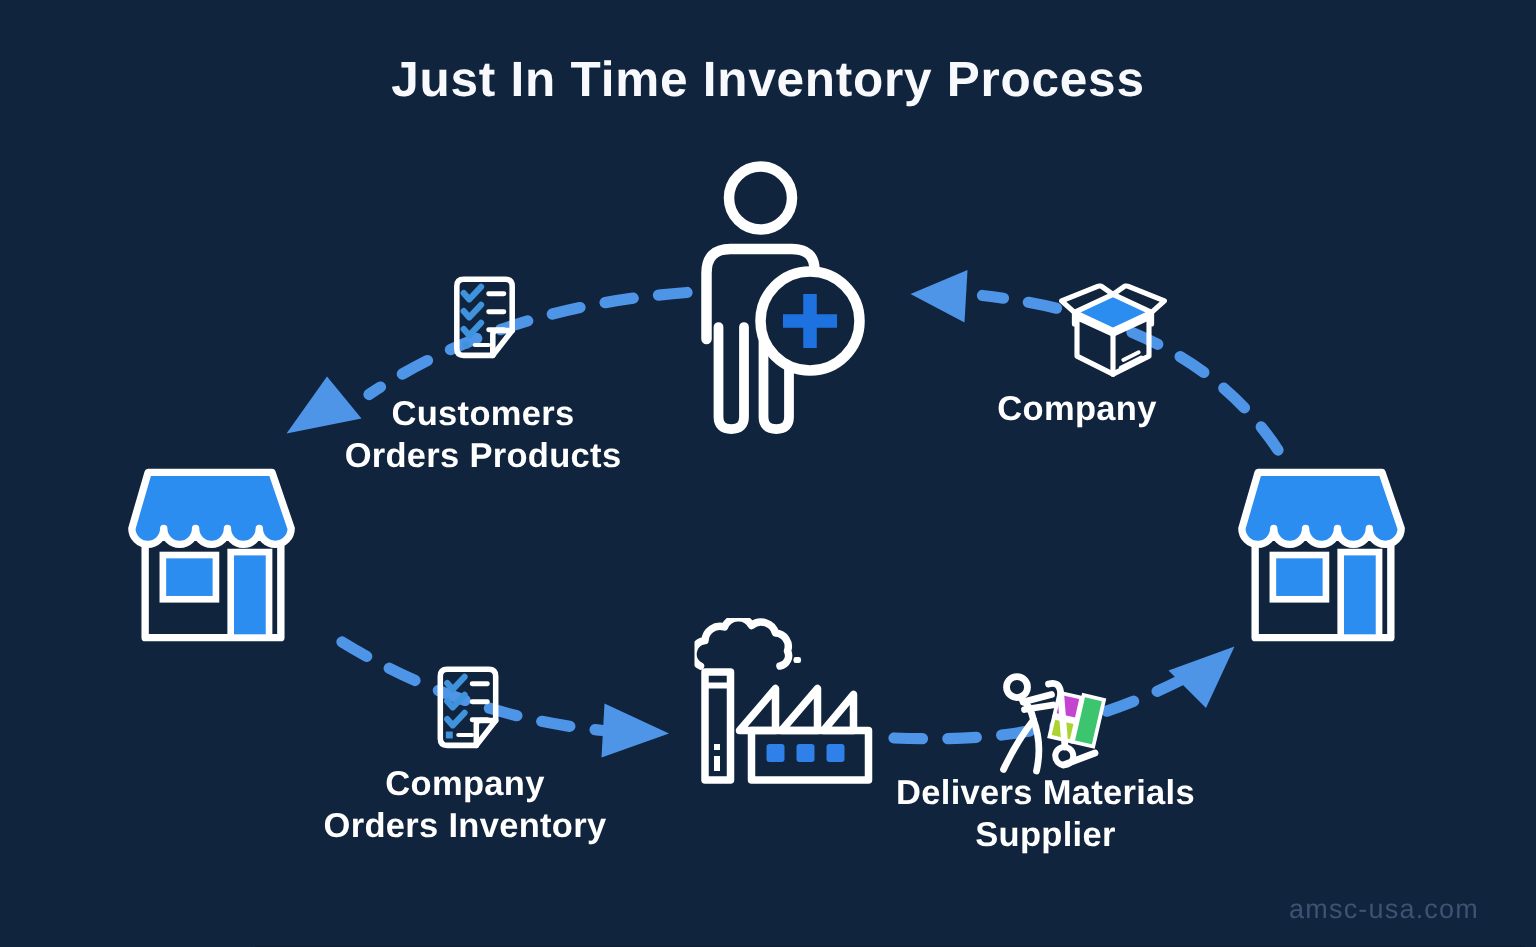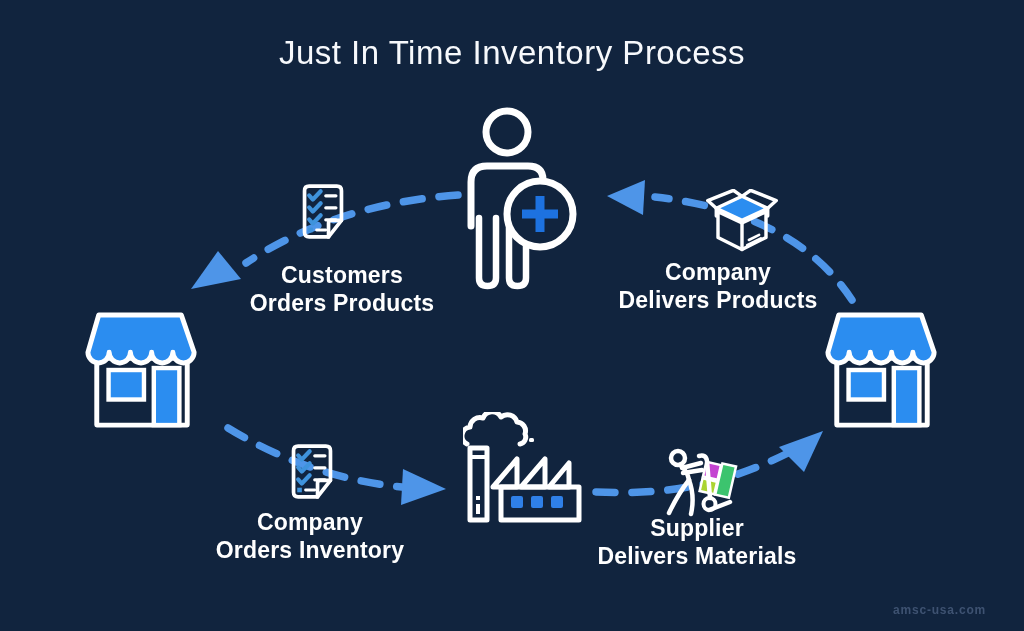--- a/index.html
+++ b/index.html
@@ -3,37 +3,37 @@
 <meta charset="utf-8">
 <style>
   html,body{margin:0;padding:0;background:#0b1a2e;}
   .stage{
     position:relative;width:1024px;height:631px;overflow:hidden;
     background:#11243E;
     font-family:"Liberation Sans",sans-serif;
   }
   .title{
     position:absolute;top:34px;left:0;width:1024px;text-align:center;
-    color:#F7F9FC;font-size:33px;font-weight:400;letter-spacing:.5px;margin:0;
+    color:#F7F9FC;font-size:33px;font-weight:700;letter-spacing:.5px;margin:0;
   }
   .layer{position:absolute;left:0;top:0;width:1024px;height:631px;}
   .arrows-layer{z-index:1;}
   .icon{position:absolute;z-index:2;}
   .step-label{
     position:absolute;z-index:2;text-align:center;color:#FFFFFF;
     font-size:23px;font-weight:700;line-height:28px;letter-spacing:.2px;
   }
   .step-label span{display:block;}
-  .lbl-customers{left:227px;top:261px;width:230px;}
+  .lbl-customers{left:207px;top:261px;width:230px;}
   .lbl-delivers {left:593px;top:258px;width:250px;}
   .lbl-orders   {left:195px;top:508px;width:230px;}
   .lbl-supplier {left:572px;top:514px;width:250px;}
   .watermark{
     position:absolute;right:38px;bottom:14px;z-index:2;
-    color:#3E5271;font-size:12px;letter-spacing:.8px;font-weight:700;
+    color:#3E5271;font-size:18px;letter-spacing:.8px;font-weight:400;
   }
   .dash{stroke:#4E95E8;stroke-width:7.5;fill:none;stroke-linecap:round;stroke-dasharray:19 17;}
   .ah{fill:#4E95E8;}
   .wl{stroke:#FFFFFF;fill:none;stroke-linecap:round;stroke-linejoin:round;}
 </style>
 </head>
 <body>
 
 <div class="stage">
 
@@ -154,26 +154,25 @@
       <path class="wl" d="M 51 66 L 72 58" stroke-width="4.5"></path>
     </svg>
   </div>
 
   <div class="step-label lbl-customers">
     <span>Customers</span>
     <span>Orders Products</span>
   </div>
   <div class="step-label lbl-delivers">
     <span>Company</span>
-    <span>Delivers Products</span>
   </div>
   <div class="step-label lbl-orders">
     <span>Company</span>
     <span>Orders Inventory</span>
   </div>
   <div class="step-label lbl-supplier">
+    <span>Delivers Materials</span>
     <span>Supplier</span>
-    <span>Delivers Materials</span>
   </div>
 
   <div class="watermark">amsc-usa.com</div>
 
 </div>
 
 </body></html>

